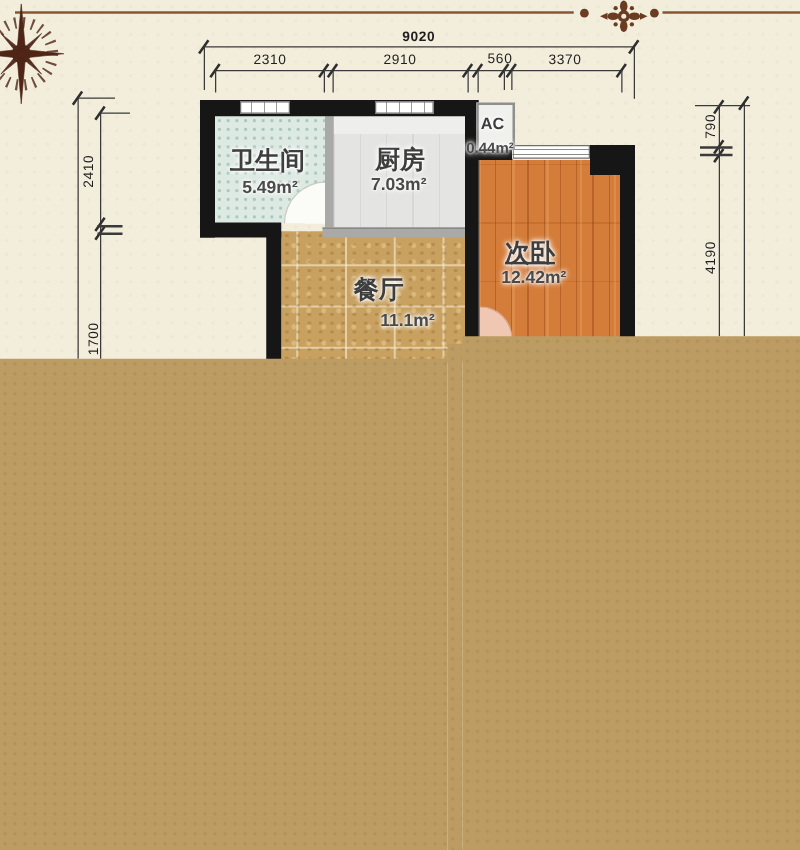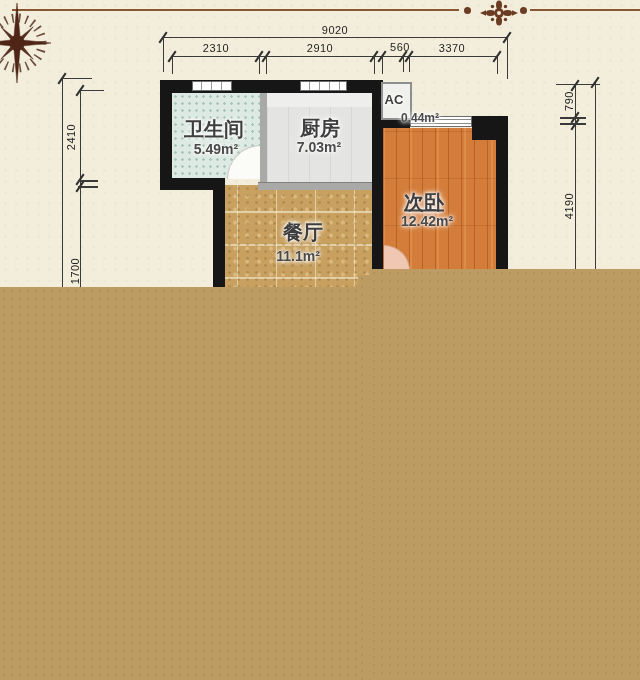--- a/index.html
+++ b/index.html
@@ -44,21 +44,21 @@
       repeating-linear-gradient(90deg, rgba(255,195,130,.22) 0 2px, transparent 2px 27px),
       repeating-linear-gradient(0deg, rgba(130,55,8,.18) 0 1px, transparent 1px 47px);}
   .ac-box{position:absolute;background:#f0f0ed;border:2px solid #8f8f8f;z-index:8;}
   .arc-bath{position:absolute;background:#fbfbf7;border-top-left-radius:100%;border-left:1px solid #c9c9c3;border-top:1px solid #c9c9c3;z-index:4;}
   .arc-bed{position:absolute;background:#efc7b3;border-top-right-radius:100%;border-top:1px solid #dba98f;border-right:1px solid #dba98f;z-index:4;}
   .rname{position:absolute;z-index:10;font-size:20px;font-weight:bold;color:#3e3e3e;white-space:nowrap;
     transform:translate(-50%,-50%);text-shadow:0 0 2px #fff,0 0 4px #fff,0 0 6px #fff;}
   .rarea{position:absolute;z-index:10;font-size:14px;font-weight:bold;color:#4a4a4a;white-space:nowrap;
     transform:translate(-50%,-50%);text-shadow:0 0 2px #fff,0 0 4px #fff,0 0 6px #fff;}
   .small-n{font-size:13px;}
-  .small-a{font-size:12px;margin-left:28px;}
+  .small-a{font-size:12px;}
   .overlay{position:absolute;z-index:50;background-color:#bc9c63;
     background-image:radial-gradient(rgba(90,70,35,.13) 1px, transparent 1.5px);background-size:8px 8px;}
 </style>
 </head>
 <body>
 
 <div class="stage">
 
   <div class="decor-line" style="left:12px;width:447px;"></div>
   <div class="decor-line" style="left:530px;width:110px;"></div>
@@ -93,21 +93,21 @@
       <circle cx="35" cy="40" r="7" fill="none" stroke-width="1.4"></circle>
       <circle cx="35" cy="40" r="3.4" stroke="none"></circle>
     </g>
   </svg>
 
   <div class="dl" style="left:163px;top:37px;width:344px;height:1px;"></div>
   <div class="tk" style="left:162px;top:31px;"></div>
   <div class="tk" style="left:506px;top:31px;"></div>
   <div class="dl" style="left:163px;top:37px;width:1px;height:35px;"></div>
   <div class="dl" style="left:507px;top:37px;width:1px;height:42px;"></div>
-  <div class="dimtext" style="left:335px;top:30px;">9020</div>
+  <div class="dimtext" style="left:335px;top:30px;font-weight:bold;">9020</div>
 
   <div class="dl" style="left:172px;top:56px;width:325px;height:1px;"></div>
   <div class="tk" style="left:171px;top:50px;"></div>
   <div class="tk" style="left:258px;top:50px;"></div>
   <div class="tk" style="left:265px;top:50px;"></div>
   <div class="tk" style="left:373px;top:50px;"></div>
   <div class="tk" style="left:381px;top:50px;"></div>
   <div class="tk" style="left:402px;top:50px;"></div>
   <div class="tk" style="left:408px;top:50px;"></div>
   <div class="tk" style="left:496px;top:50px;"></div>
@@ -177,19 +177,19 @@
 
   <div class="rname" style="left:214px;top:129px;">卫生间</div>
   <div class="rarea" style="left:216px;top:149px;">5.49m²</div>
   <div class="rname" style="left:320px;top:128px;">厨房</div>
   <div class="rarea" style="left:319px;top:147px;">7.03m²</div>
   <div class="rname small-n" style="left:394px;top:99px;text-align:center;">AC</div>
   <div class="rarea small-a" style="left:392px;top:118px;">0.44m²</div>
   <div class="rname" style="left:424px;top:202px;text-decoration:underline;">次卧</div>
   <div class="rarea" style="left:427px;top:221px;">12.42m²</div>
   <div class="rname" style="left:303px;top:232px;">餐厅</div>
-  <div class="rarea" style="left:286px;top:256px;padding-left:24px;">11.1m²</div>
+  <div class="rarea" style="left:314px;top:256px;padding-left:24px;">11.1m²</div>
 
   <div class="overlay" style="left:0;top:287px;width:358px;height:393px;"></div>
   <div class="overlay" style="left:358px;top:275px;width:12px;height:405px;"></div>
   <div class="overlay" style="left:370px;top:269px;width:270px;height:411px;"></div>
 
 </div>
 
 </body></html>

